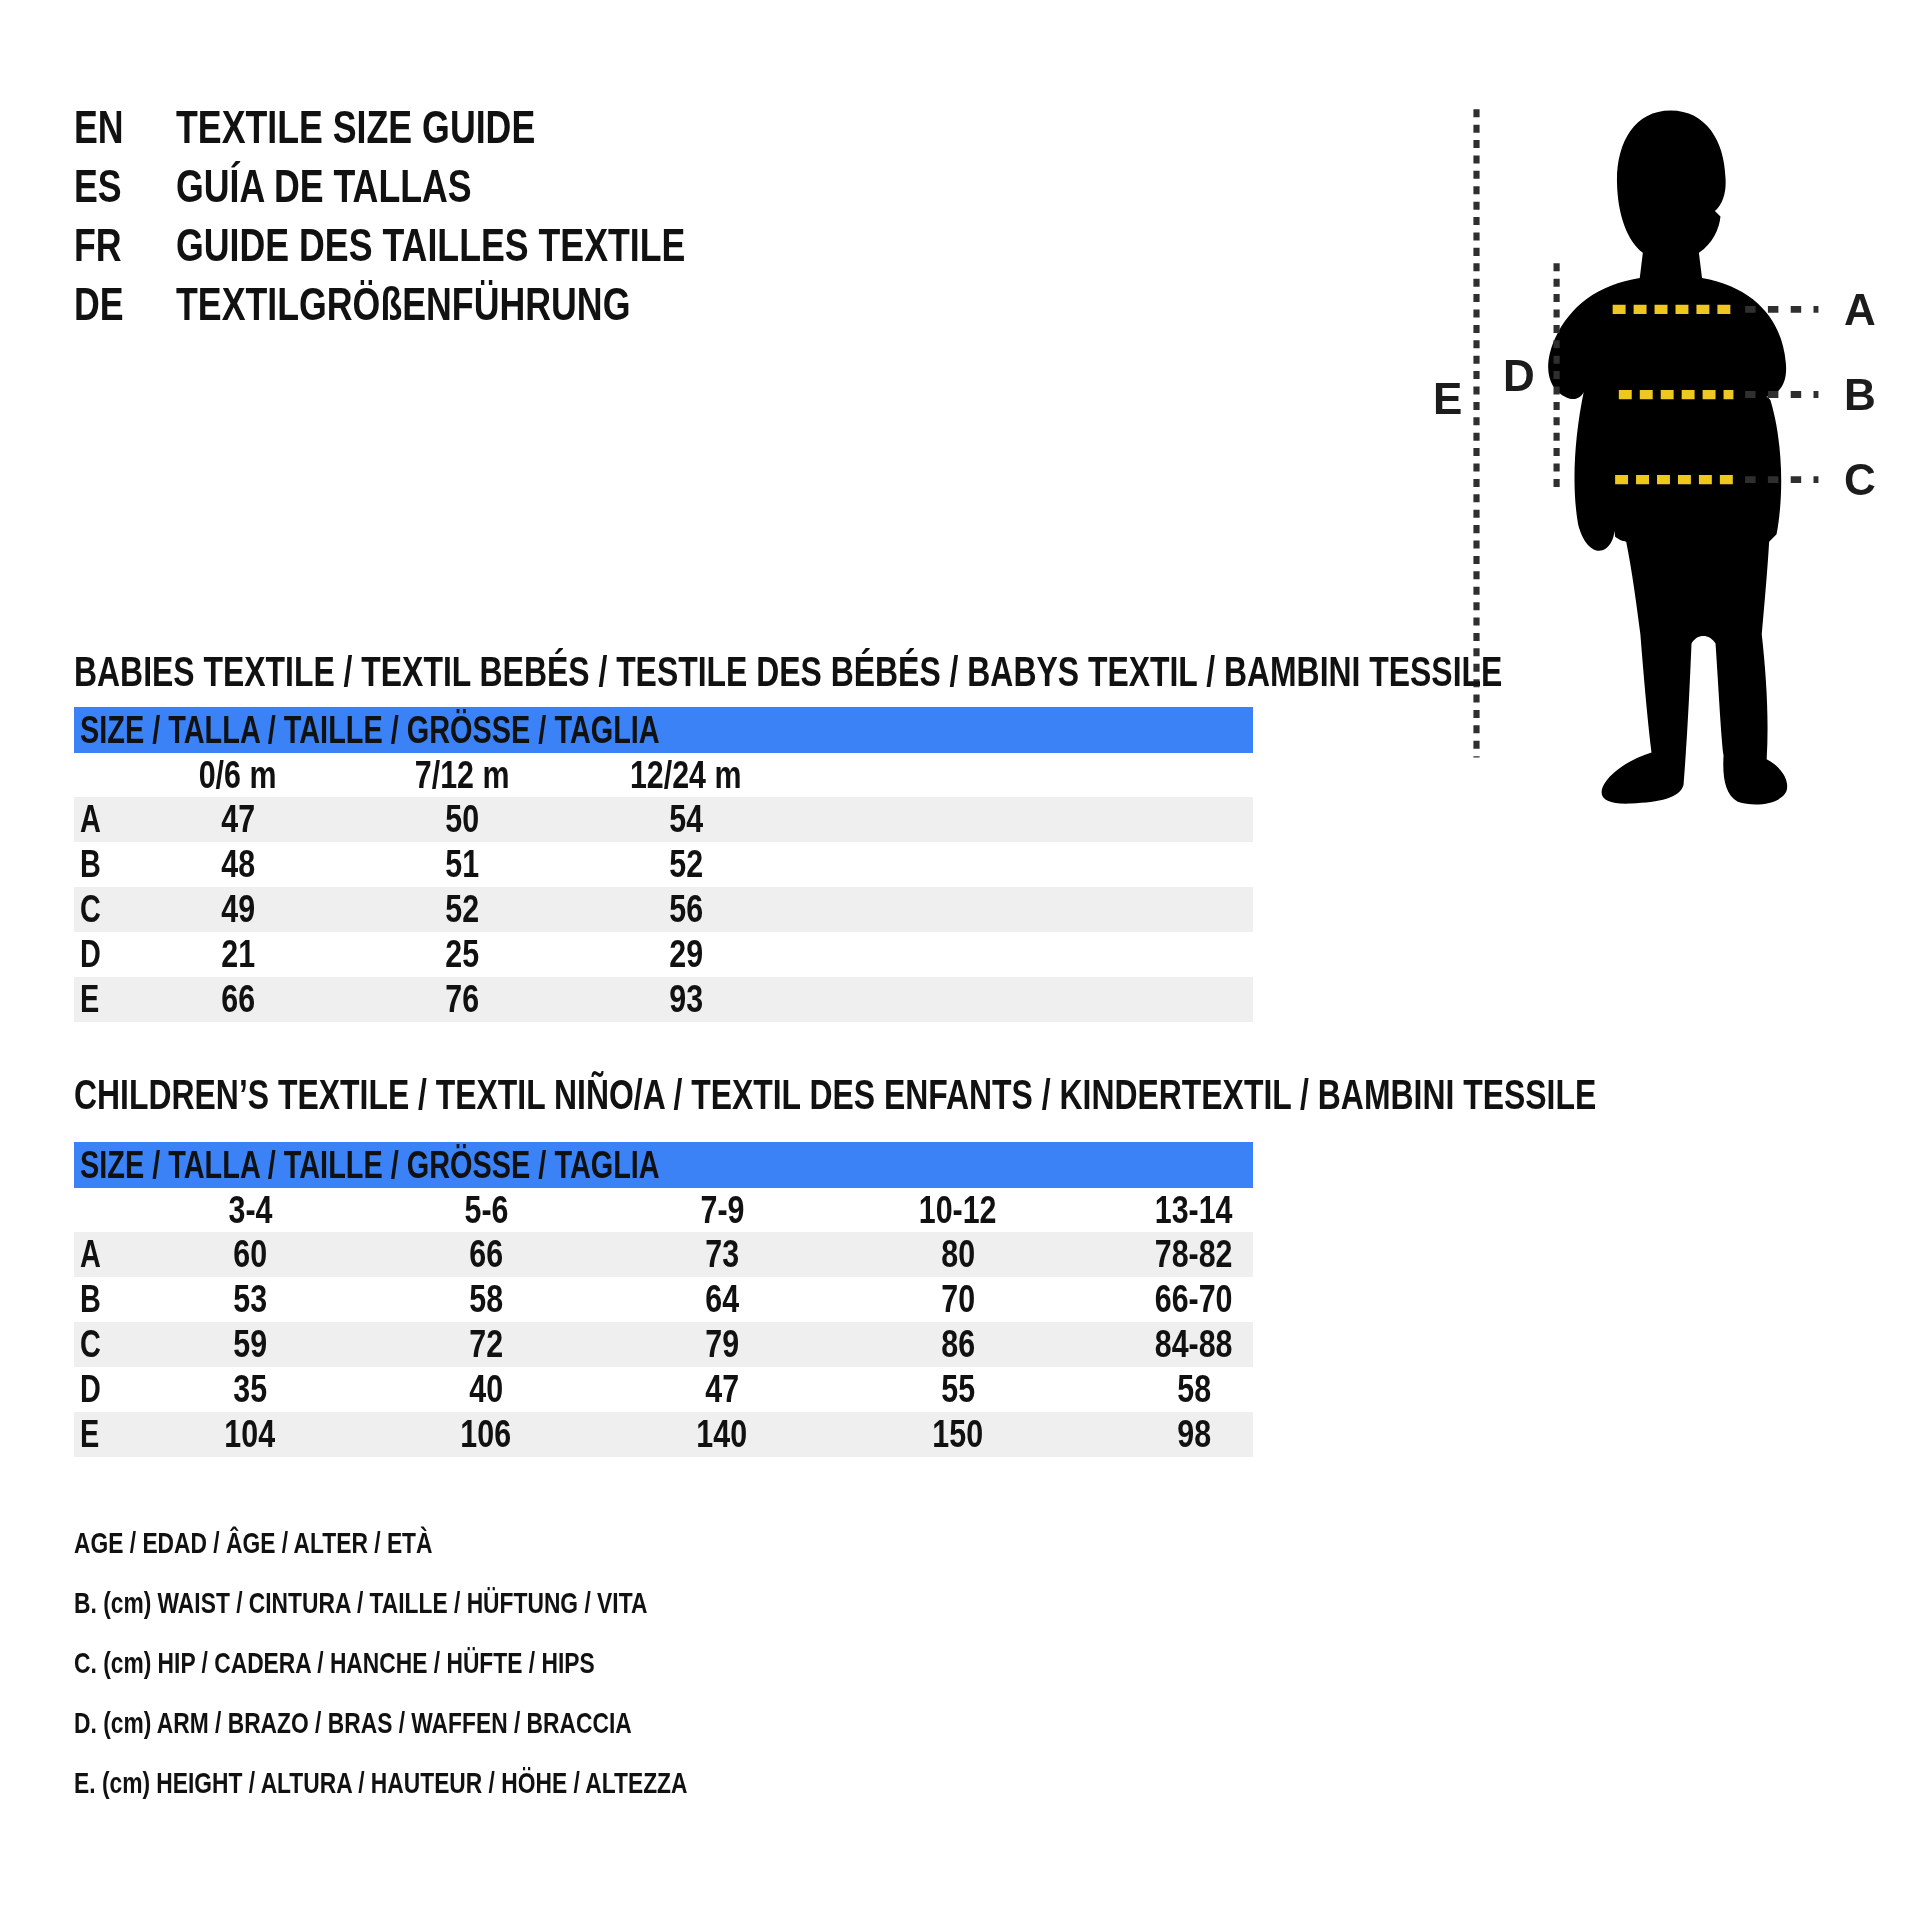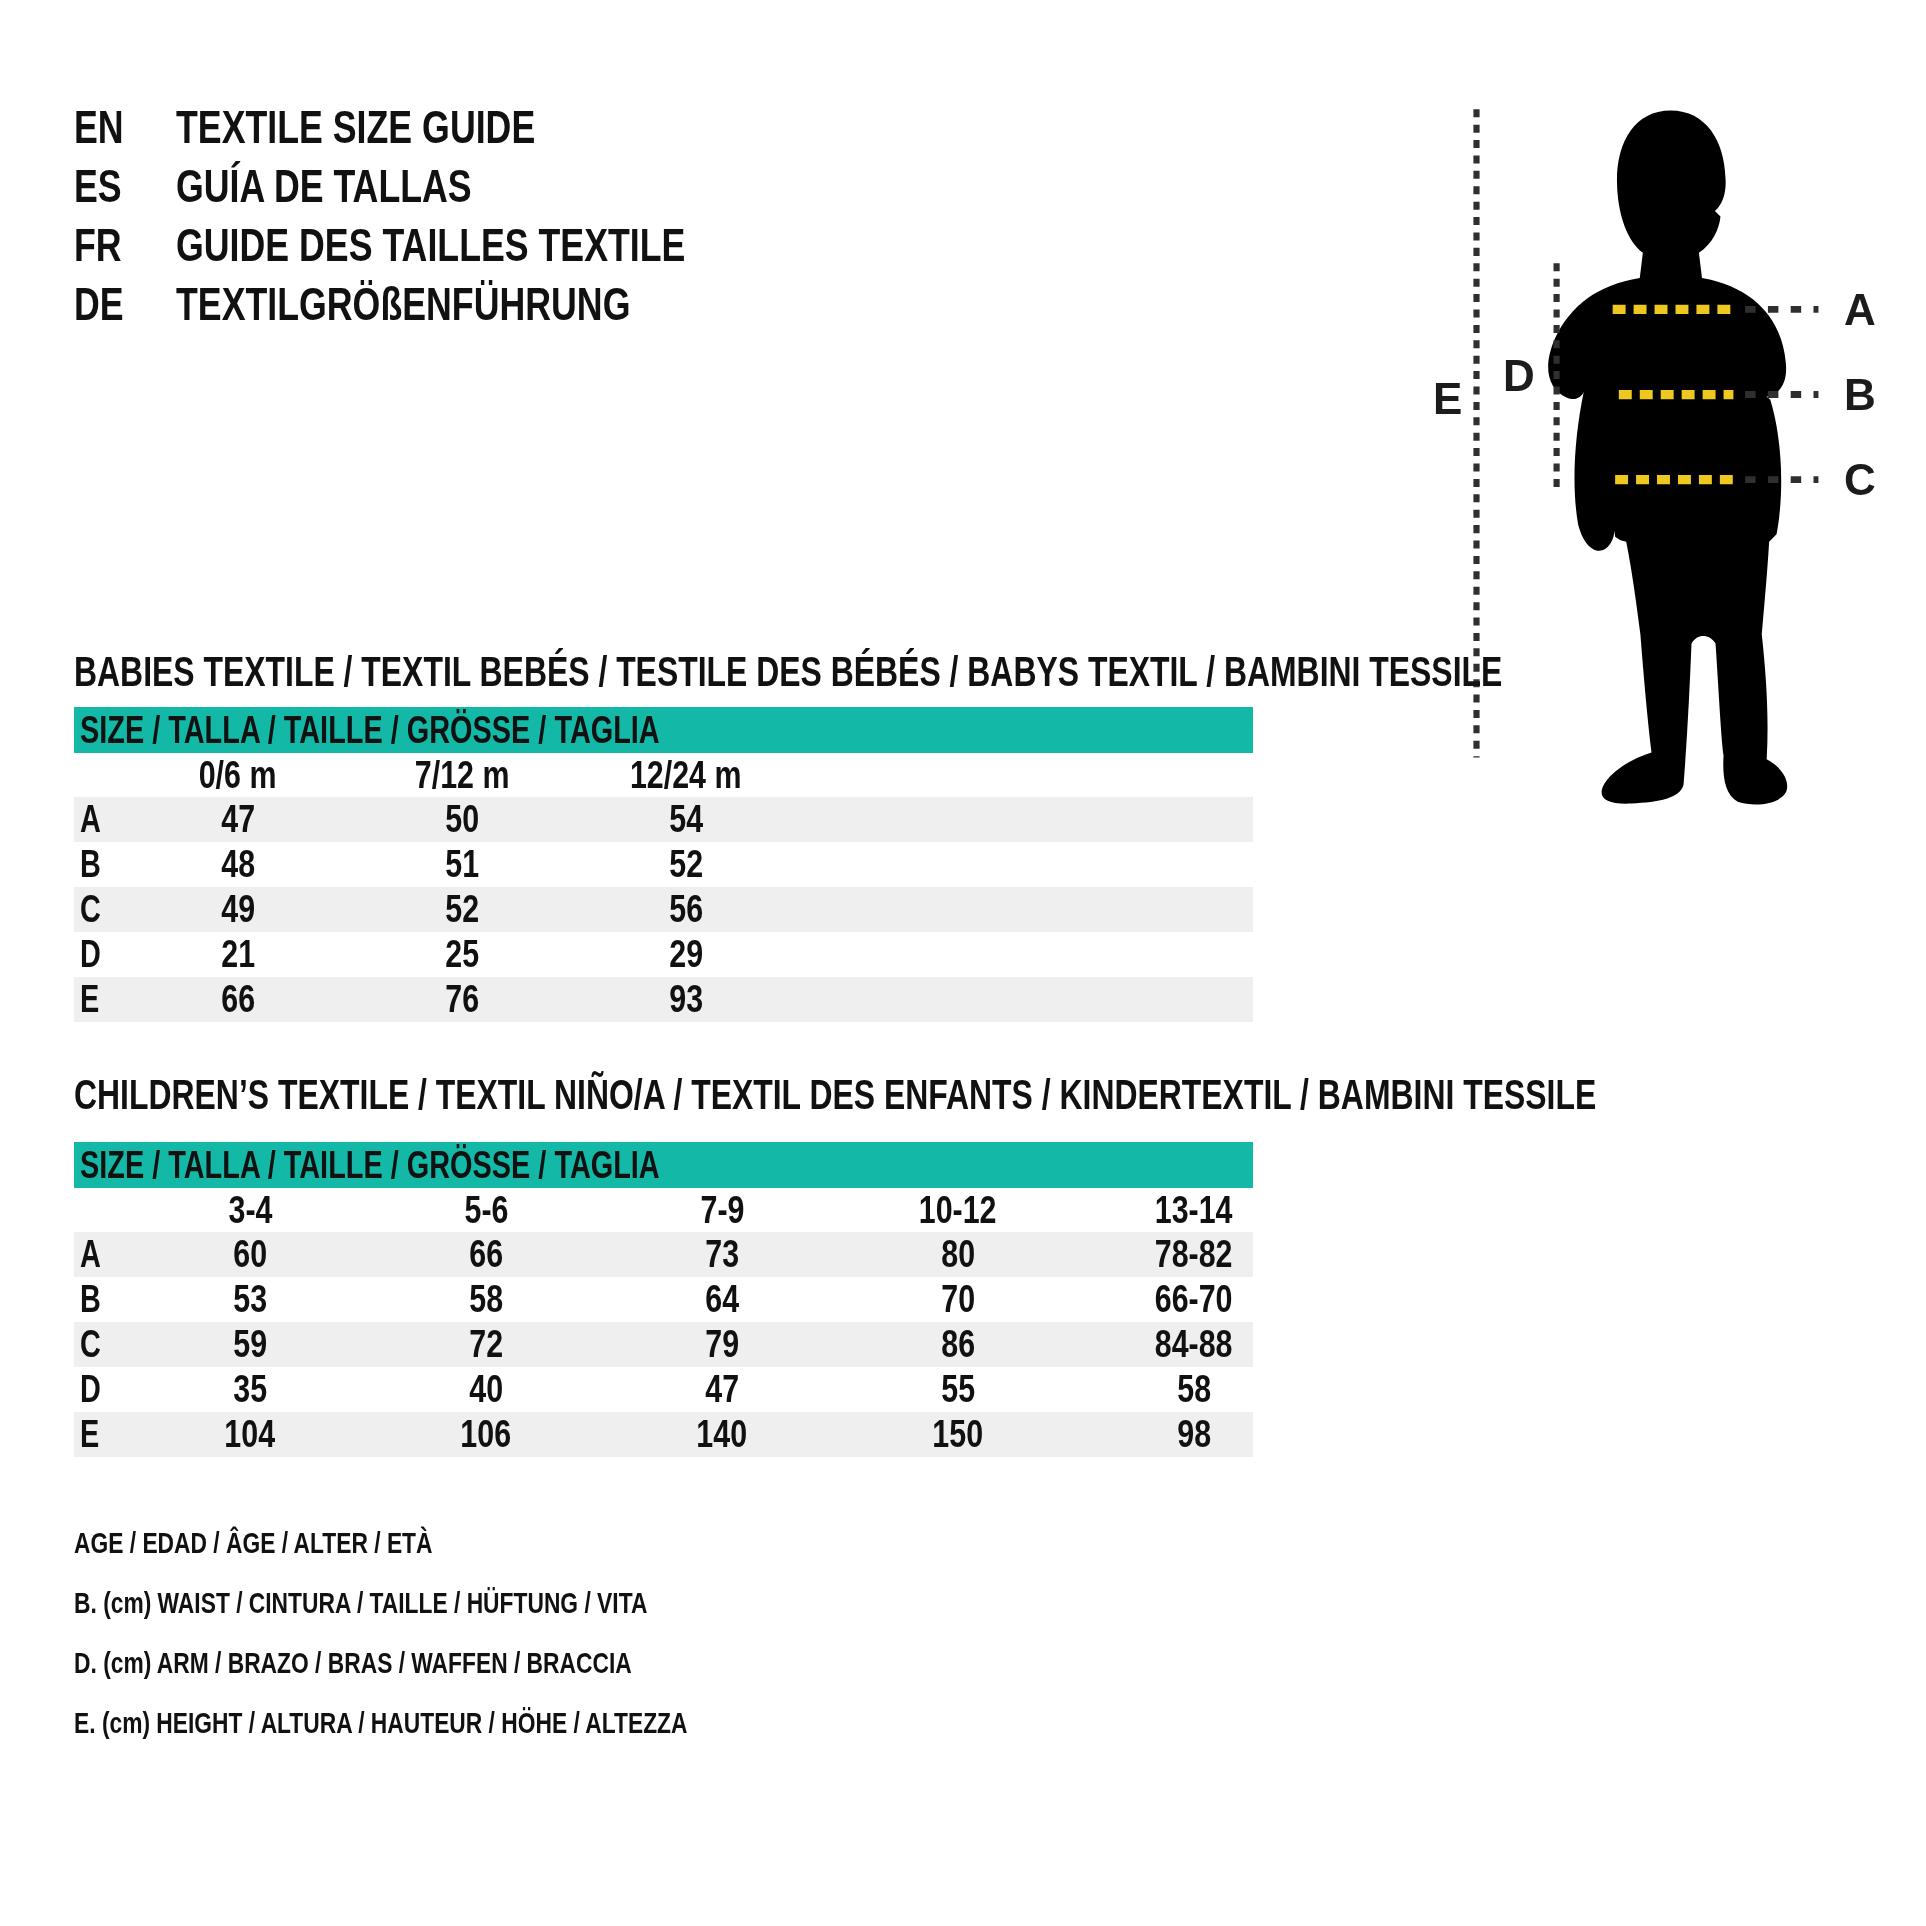--- a/index.html
+++ b/index.html
@@ -32,21 +32,21 @@
 
   
   .section-title{position:absolute;left:74px;height:49px;line-height:49px;font-size:42px;}
   .babies-title{top:647px;}
   .children-title{top:1070px;}
 
   
   .size-table{position:absolute;left:74px;width:1179px;}
   .babies-table{top:707px;}
   .children-table{top:1142px;}
-  .size-bar{height:46px;line-height:46px;background:#14b8a6;font-size:38px;padding-left:6.2px;box-sizing:border-box;}
+  .size-bar{height:46px;line-height:46px;background:#3b82f6;font-size:38px;padding-left:6.2px;box-sizing:border-box;}
   .thead{height:44px;}
   .trow{height:45px;}
   .thead,.trow{display:grid;align-items:center;font-size:38px;}
   .grid-3{grid-template-columns:52px 224px 224px 224px 1fr;}
   .grid-5{grid-template-columns:52px 224px 224px 224px 224px 224px 1fr;gap:12px;}
   .stripe{background:#efefef;}
   .cell{text-align:center;}
   .rlabel{text-align:left;padding-left:6.2px;}
 
   
@@ -246,18 +246,19 @@
       <span class="cell"><span class="cond-c">140</span></span>
       <span class="cell"><span class="cond-c">150</span></span>
       <span class="cell"><span class="cond-c">98</span></span>
       <span></span>
     </div>
   </section>
 
   <section class="legend">
     <div class="legend-line"><span class="cond">AGE / EDAD / ÂGE / ALTER / ETÀ</span></div>
     <div class="legend-line"><span class="cond">B. (cm) WAIST / CINTURA / TAILLE / HÜFTUNG / VITA</span></div>
+    <div class="legend-line"><span class="cond">C. (cm) HIP / CADERA / HANCHE / HÜFTE / HIPS</span></div>
     <div class="legend-line"><span class="cond">D. (cm) ARM / BRAZO / BRAS / WAFFEN / BRACCIA</span></div>
     <div class="legend-line"><span class="cond">E. (cm) HEIGHT / ALTURA / HAUTEUR / HÖHE / ALTEZZA</span></div>
   </section>
 
 </div>
 
 
 </body></html>

